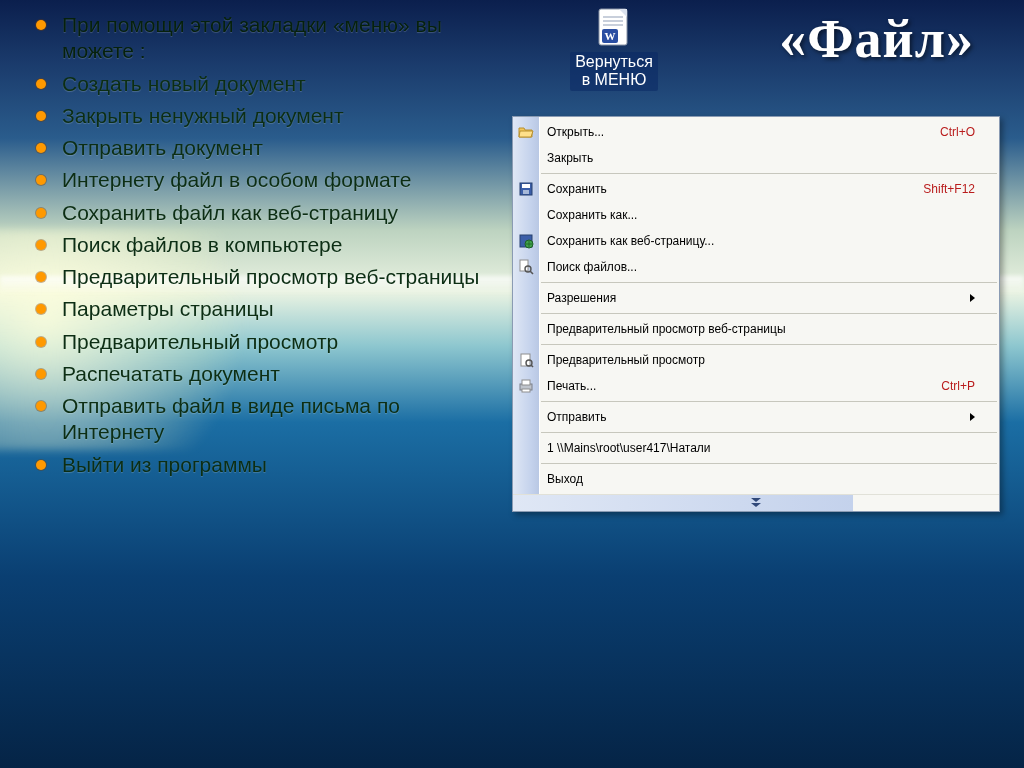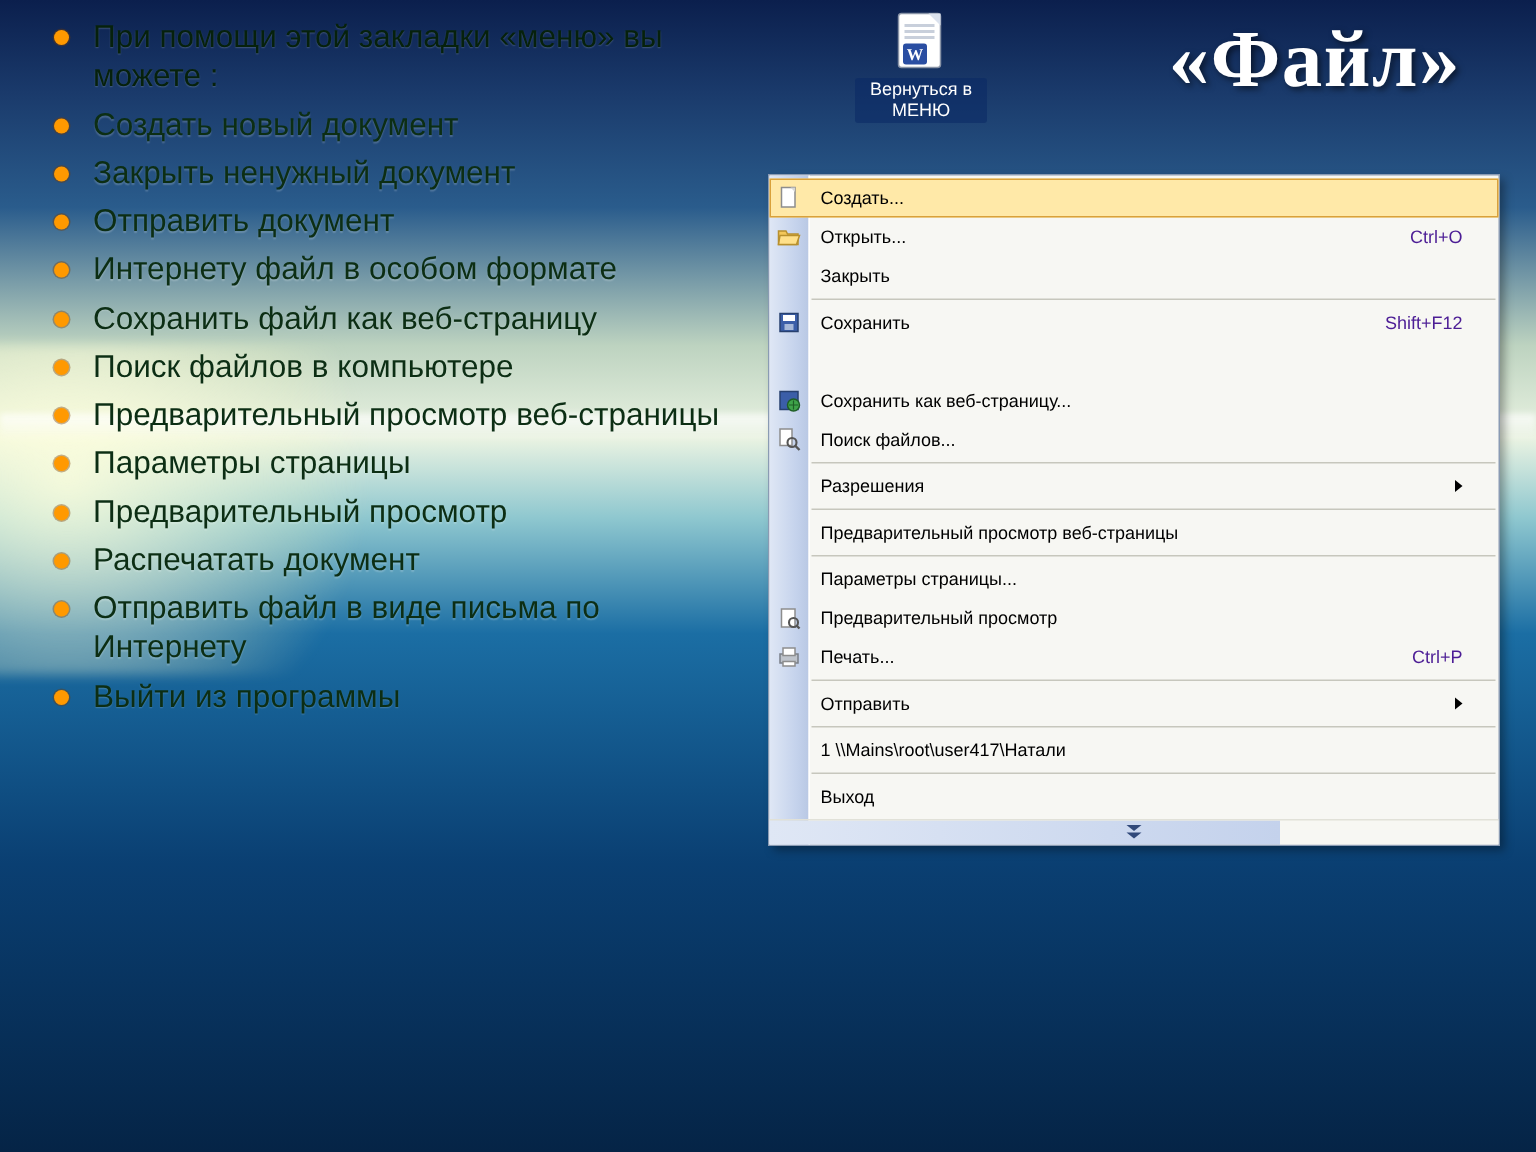--- a/index.html
+++ b/index.html
@@ -56,21 +56,21 @@
     width: 88px;
     text-align: center;
     cursor: pointer;
   }
   .back-btn .icon-wrap {
     margin: 0 auto 2px auto;
     width: 44px; height: 44px;
     display: flex; align-items: center; justify-content: center;
   }
   .back-btn .label {
-    font-size: 12px;
+    font-size: 16px;
     color: #fff;
     background: rgba(10,40,100,0.55);
     padding: 1px 3px;
     border-radius: 2px;
     line-height: 1.15;
     display: inline-block;
   }
 
   
   .bullets {
@@ -129,21 +129,21 @@
     position: relative;
     height: 24px;
     padding: 0 24px 0 34px;
     display: flex;
     align-items: center;
     white-space: nowrap;
   }
   .menu li.tall { height: 26px; }
   .menu li .lbl { flex: 1 1 auto; }
   .menu li .kbd {
-    color: #4c1d95;
+    color: #b91c1c;
     font-size: 12px;
     margin-left: 12px;
   }
   .menu li .sub-arrow {
     width: 0; height: 0;
     border-top: 4px solid transparent;
     border-bottom: 4px solid transparent;
     border-left: 5px solid #000;
     margin-left: 12px;
   }
@@ -230,29 +230,20 @@
         <li>Предварительный просмотр</li>
         <li>Распечатать документ</li>
         <li>Отправить файл в виде письма по Интернету</li>
         <li>Выйти из программы</li>
       </ul>
   </div>
 
   <div class="menu">
     <div class="gutter"></div>
     <ul id="menu-ul">
-        <li class="tall highlight">
-          <span class="mi-icon">
-            <svg width="16" height="16" viewBox="0 0 16 16">
-              <rect x="3" y="1" width="9" height="13" fill="#fff" stroke="#8d8d8d"></rect>
-              <polygon points="9,1 12,1 12,4" fill="#d6d6d6"></polygon>
-            </svg>
-          </span>
-          <span class="lbl">Создать...</span>
-        </li>
         <li class="tall">
           <span class="mi-icon">
             <svg width="16" height="16" viewBox="0 0 16 16">
               <path d="M1 4h5l1 2h7v7H1z" fill="#f3c75a" stroke="#b8902e"></path>
               <path d="M2 7h13l-2 6H1z" fill="#ffe08a" stroke="#b8902e"></path>
             </svg>
           </span>
           <span class="lbl">Открыть...</span>
           <span class="kbd">Ctrl+O</span>
         </li>
@@ -267,20 +258,21 @@
               <rect x="2" y="2" width="12" height="12" fill="#3b5ea8" stroke="#27406f"></rect>
               <rect x="4" y="3" width="8" height="4" fill="#fff"></rect>
               <rect x="5" y="9" width="6" height="4" fill="#a6b8d8"></rect>
             </svg>
           </span>
           <span class="lbl">Сохранить</span>
           <span class="kbd">Shift+F12</span>
         </li>
         <li class="tall">
           <span class="mi-icon"></span>
+          <span class="lbl">Сохранить как...</span>
         </li>
         <li class="tall">
           <span class="mi-icon">
             <svg width="16" height="16" viewBox="0 0 16 16">
               <rect x="2" y="2" width="12" height="12" fill="#3b5ea8" stroke="#27406f"></rect>
               <circle cx="11" cy="11" r="4" fill="#3fa34a" stroke="#1e5e26"></circle>
               <path d="M8 11h6M11 8v6" stroke="#1e5e26" stroke-width="0.8"></path>
             </svg>
           </span>
           <span class="lbl">Сохранить как веб-страницу...</span>
@@ -300,24 +292,20 @@
           <span class="mi-icon"></span>
           <span class="lbl">Разрешения</span>
           <span class="sub-arrow"></span>
         </li>
         <li class="sep"></li>
         <li class="tall">
           <span class="mi-icon"></span>
           <span class="lbl">Предварительный просмотр веб-страницы</span>
         </li>
         <li class="sep"></li>
-        <li class="tall">
-          <span class="mi-icon"></span>
-          <span class="lbl">Параметры страницы...</span>
-        </li>
         <li class="tall">
           <span class="mi-icon">
             <svg width="16" height="16" viewBox="0 0 16 16">
               <rect x="3" y="2" width="9" height="12" fill="#fff" stroke="#8d8d8d"></rect>
               <circle cx="11" cy="11" r="3" fill="none" stroke="#555" stroke-width="1.4"></circle>
               <line x1="13" y1="13" x2="15" y2="15" stroke="#555" stroke-width="1.6"></line>
             </svg>
           </span>
           <span class="lbl">Предварительный просмотр</span>
         </li>

